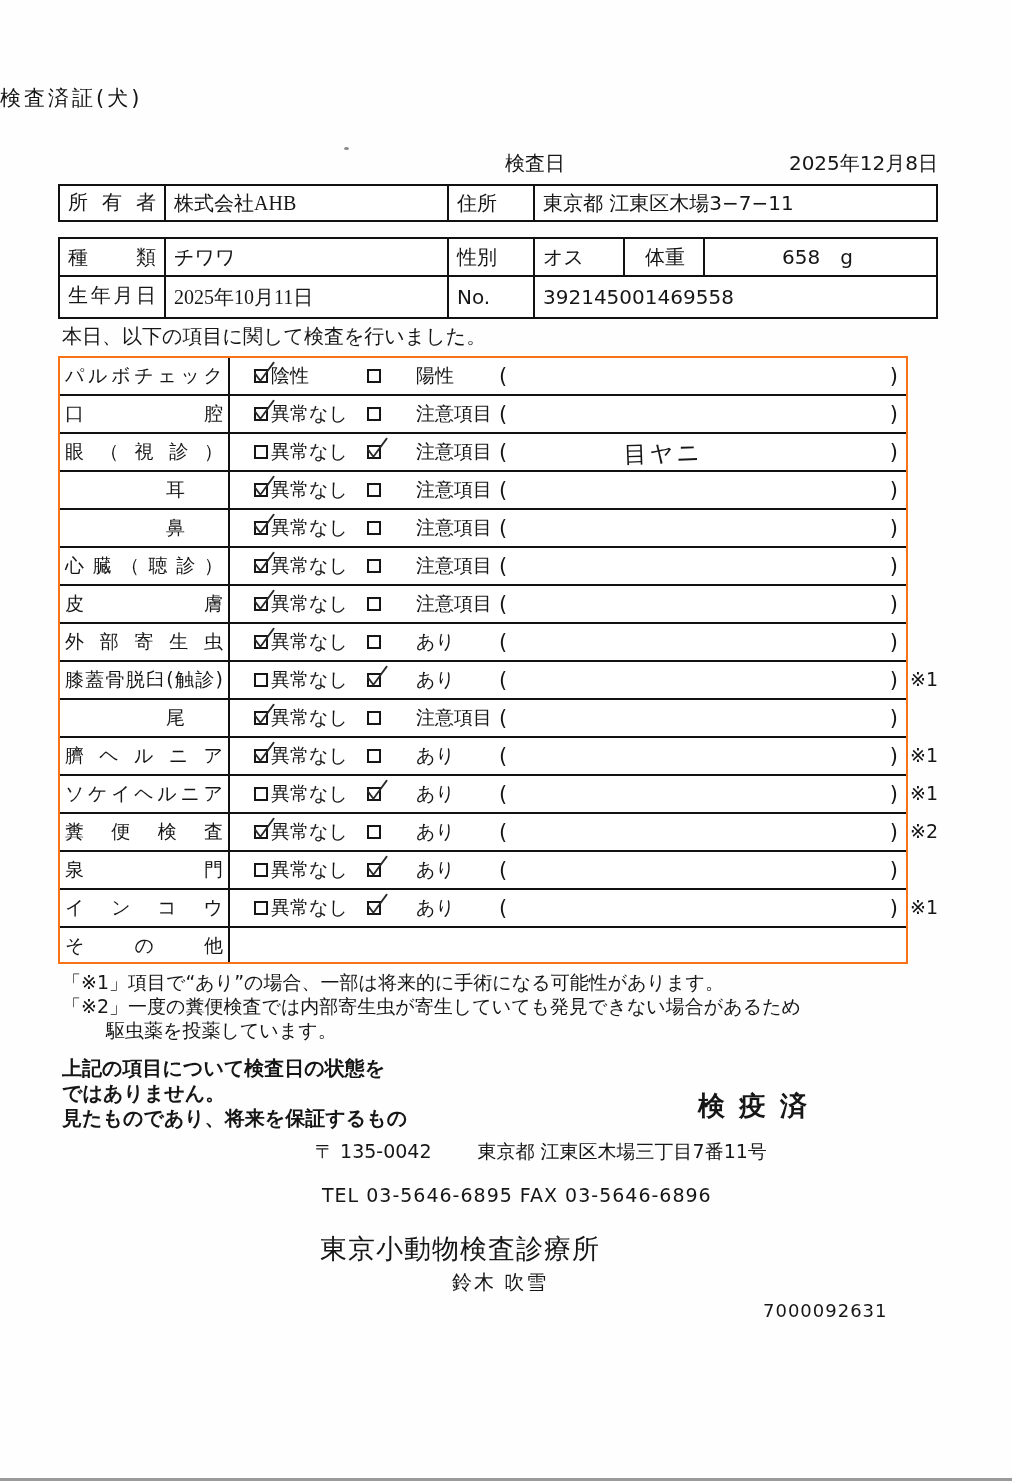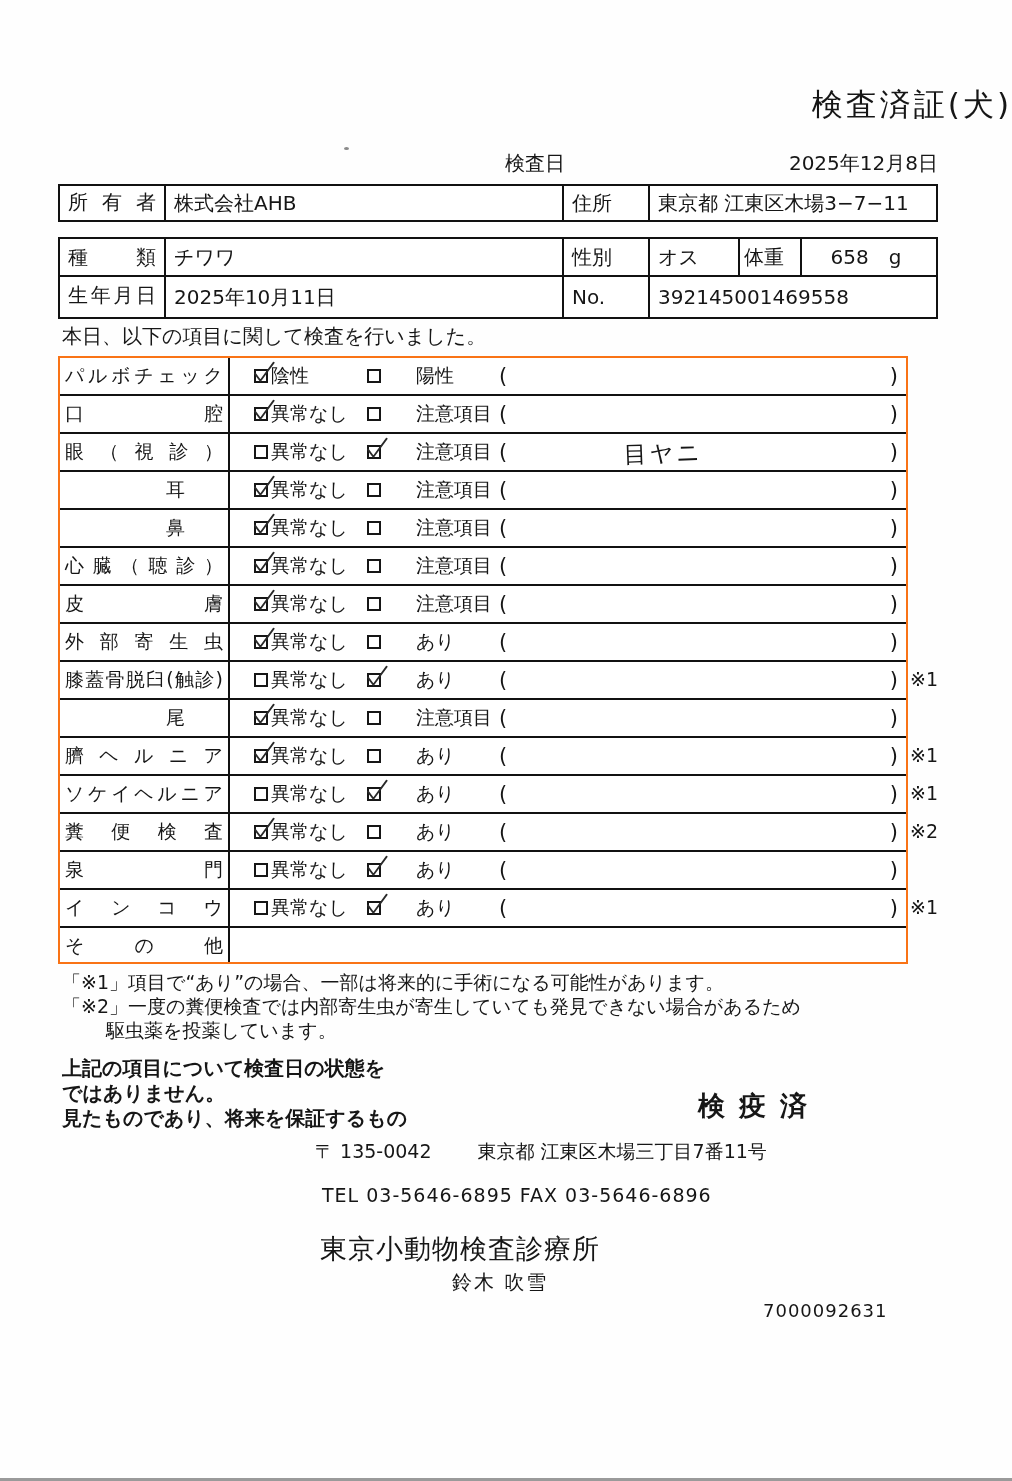--- a/index.html
+++ b/index.html
@@ -1,37 +1,37 @@
 <!DOCTYPE html>
 <html><head>
 <meta charset="utf-8">
 <style>
   * { margin:0; padding:0; box-sizing:border-box; }
   html,body { background:#fff; }
   body { font-family:"DejaVu Sans","Liberation Sans",sans-serif; color:#161616; }
   .page { position:relative; width:1012px; height:1481px; background:#fefefe; overflow:hidden; margin:0 auto; }
 
-  .title { position:absolute; top:84px; left:0; width:100%; text-align:right; font-size:31px; letter-spacing:3px; }
+  .title { position:absolute; top:84px; left:0; width:100%; text-align:left; font-size:21px; letter-spacing:3px; }
 
   .date-row { position:absolute; top:150px; left:505px; width:433px; display:flex; justify-content:space-between; font-size:20px; }
 
   .info-table { position:absolute; left:58px; width:880px; border:2px solid #111; display:flex; flex-direction:column; background:#fff; }
   .t1 { top:184px; }
   .t2 { top:237px; }
   .irow { display:flex; }
   .t1 .irow { height:34px; }
   .t2 .irow-a { height:38px; border-bottom:2px solid #111; }
   .t2 .irow-b { height:40px; }
   .cell { border-right:2px solid #111; font-size:20px; padding:0 8px; display:flex; align-items:center; overflow:hidden; white-space:nowrap; }
   .cell.last { border-right:none; }
   .w106 { width:106px; flex:none; }
-  .w331 { width:398px; flex:none; }
+  .w331 { width:283px; flex:none;font-family:Liberation Serif, serif; }
   .w86 { width:86px; flex:none; }
   .w90 { width:90px; flex:none; }
-  .w62 { width:62px; flex:none; padding:0 4px; }
+  .w62 { width:80px; flex:none; padding:0 20px; }
   .flex1 { flex:1; }
   .just { display:block; text-align:justify; text-align-last:justify; line-height:32px; }
   .t2 .just { line-height:36px; }
   .weight-cell { justify-content:center; gap:20px; padding-right:14px; }
 
   .intro { position:absolute; top:323px; left:62px; font-size:20px; }
 
   .exam-table { position:absolute; top:356px; left:58px; width:850px; border:2px solid #f97316; background:#fff; }
   .row { position:relative; display:flex; height:38px; border-bottom:2px solid #111; }
   .row:last-child { border-bottom:none; height:34px; }

